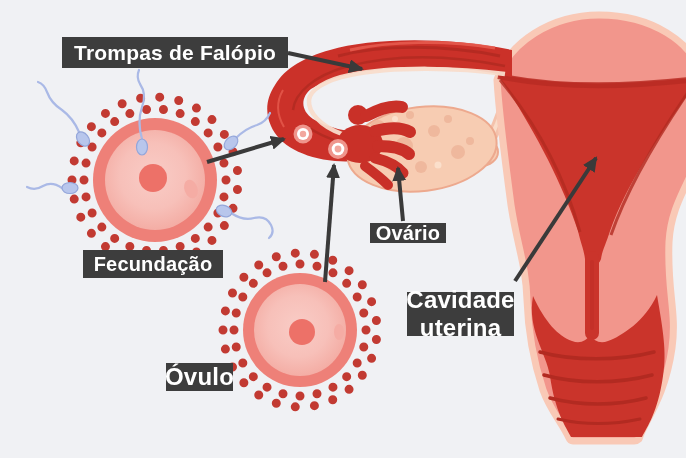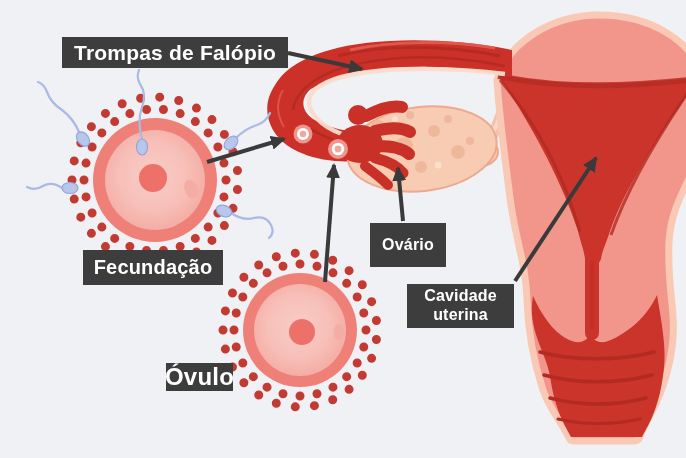--- a/index.html
+++ b/index.html
@@ -16,24 +16,24 @@
     background:#3d3d3d;
     color:#ffffff;
     font-weight:700;
     display:flex;align-items:center;justify-content:center;
     text-align:center;
     box-sizing:border-box;
     z-index:5;
     letter-spacing:.2px;
   }
   #lbl-trompas   {left:62px;  top:37px;  width:226px; height:31px; font-size:21px;}
-  #lbl-fecundacao{left:83px;  top:250px; width:140px; height:35px; font-size:20px;}
+  #lbl-fecundacao{left:83px;  top:250px; width:140px; height:28px; font-size:20px;}
   #lbl-ovulo     {left:166px; top:363px; width:67px;  height:28px; font-size:24px;}
-  #lbl-ovario    {left:370px; top:223px; width:76px;  height:44px; font-size:16px;}
-  #lbl-cavidade  {left:407px; top:284px; width:107px; height:44px; font-size:16px; line-height:1.18; padding:2px 22px;}
+  #lbl-ovario    {left:370px; top:223px; width:76px;  height:20px; font-size:20px;}
+  #lbl-cavidade  {left:407px; top:292px; width:107px; height:44px; font-size:24px; line-height:1.18; padding:2px 22px;}
 </style>
 </head>
 <body>
 
 <div id="stage">
 
   <svg width="686" height="458" viewBox="0 0 686 458">
     <defs>
       <radialGradient id="gradEgg" cx="48%" cy="46%" r="60%">
         <stop offset="0%" stop-color="#f9ccc6"></stop>

